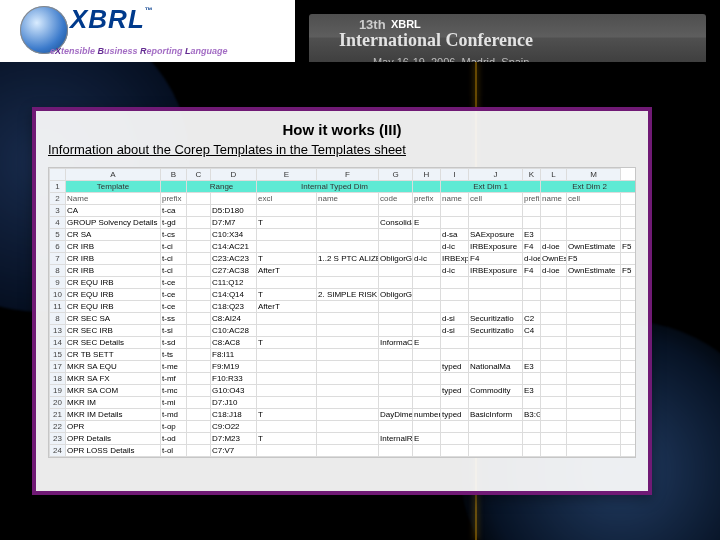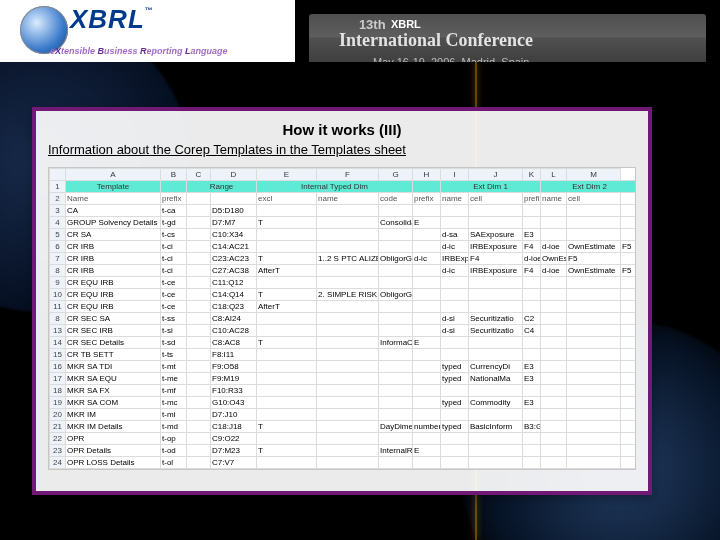--- a/index.html
+++ b/index.html
@@ -545,37 +545,20 @@
             <td></td>
             <td></td>
             <td></td>
             <td></td>
             <td></td>
             <td></td>
             <td></td>
             <td></td>
           </tr>
           <tr>
-            <td class="rowhdr">16</td>
-            <td>MKR SA TDI</td>
-            <td>t-mt</td>
-            <td></td>
-            <td>F9:O58</td>
-            <td></td>
-            <td></td>
-            <td></td>
-            <td></td>
-            <td>typed</td>
-            <td>CurrencyDi</td>
-            <td>E3</td>
-            <td></td>
-            <td></td>
-            <td></td>
-          </tr>
-          <tr>
             <td class="rowhdr">17</td>
             <td>MKR SA EQU</td>
             <td>t-me</td>
             <td></td>
             <td>F9:M19</td>
             <td></td>
             <td></td>
             <td></td>
             <td></td>
             <td>typed</td>

